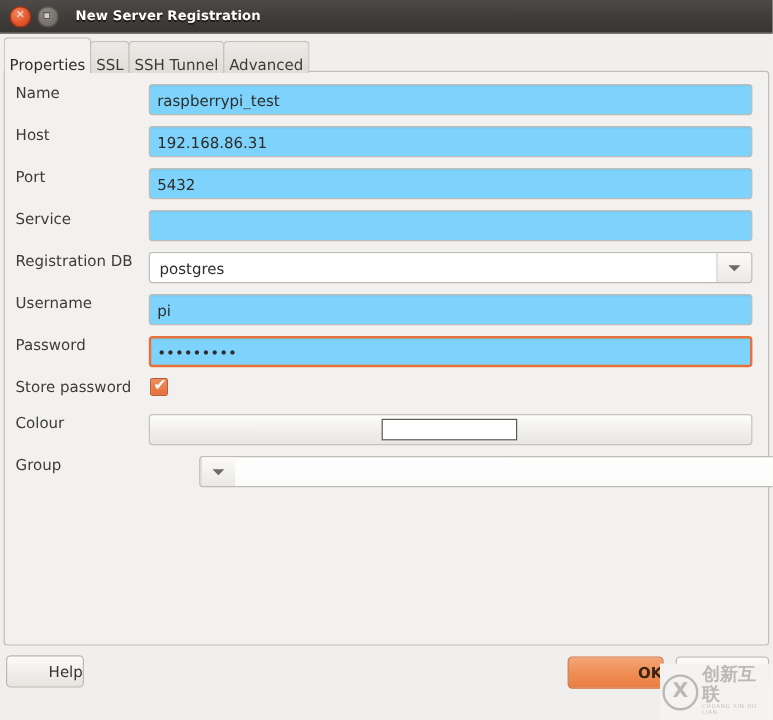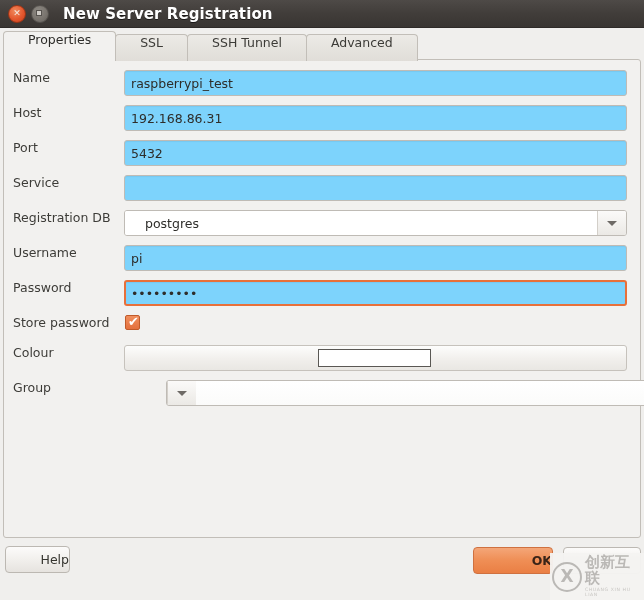--- a/index.html
+++ b/index.html
@@ -55,42 +55,42 @@
   .win-btn.maximize .glyph-sq {
     position: absolute;
     left: 4px; top: 4px;
     width: 6px; height: 6px;
     background: #cfcbc6;
     border: 1px solid #56524e;
     box-sizing: border-box;
   }
   .title-text {
     color: #ffffff;
-    font-size: 15px;
+    font-size: 11px;
     font-weight: bold;
     margin-left: 14px;
     letter-spacing: 0.1px;
     text-shadow: 0 1px 0 rgba(0,0,0,0.55);
   }
 
   
   .tabstrip {
     position: absolute;
     left: 3px; top: 31px;
     width: 638px; height: 30px;
     display: flex;
     align-items: flex-end;
     z-index: 3;
   }
   .tab {
     height: 27px;
     box-sizing: border-box;
-    padding: 0 24px;
-    display: flex;
-    align-items: flex-start;
+    padding: 0 4px;
+    display: flex;
+    align-items: flex-end;
     justify-content: center;
     font-size: 12.5px;
     color: #3c3b37;
     border: 1px solid #c2beb8;
     border-bottom: none;
     border-top-left-radius: 4px;
     border-top-right-radius: 4px;
     background: linear-gradient(to bottom, #eceae6 0%, #e0ddd8 100%);
     margin-right: -1px;
     position: relative;
@@ -165,21 +165,21 @@
     border-radius: 3px;
     background: linear-gradient(to bottom, #ffffff 0%, #fbfbfa 100%);
     display: flex;
     align-items: stretch;
     overflow: hidden;
   }
   .combo .val {
     flex: 1 1 auto;
     display: flex;
     align-items: center;
-    padding-left: 20px;
+    padding-left: 8px;
     font-size: 12.5px;
     color: #2e2d2a;
     background: #ffffff;
   }
   .combo .arrowbox {
     width: 28px;
     flex: 0 0 auto;
     border-left: 1px solid #d3cfc9;
     background: linear-gradient(to bottom, #fbfaf9 0%, #ebe9e5 100%);
     display: flex;

